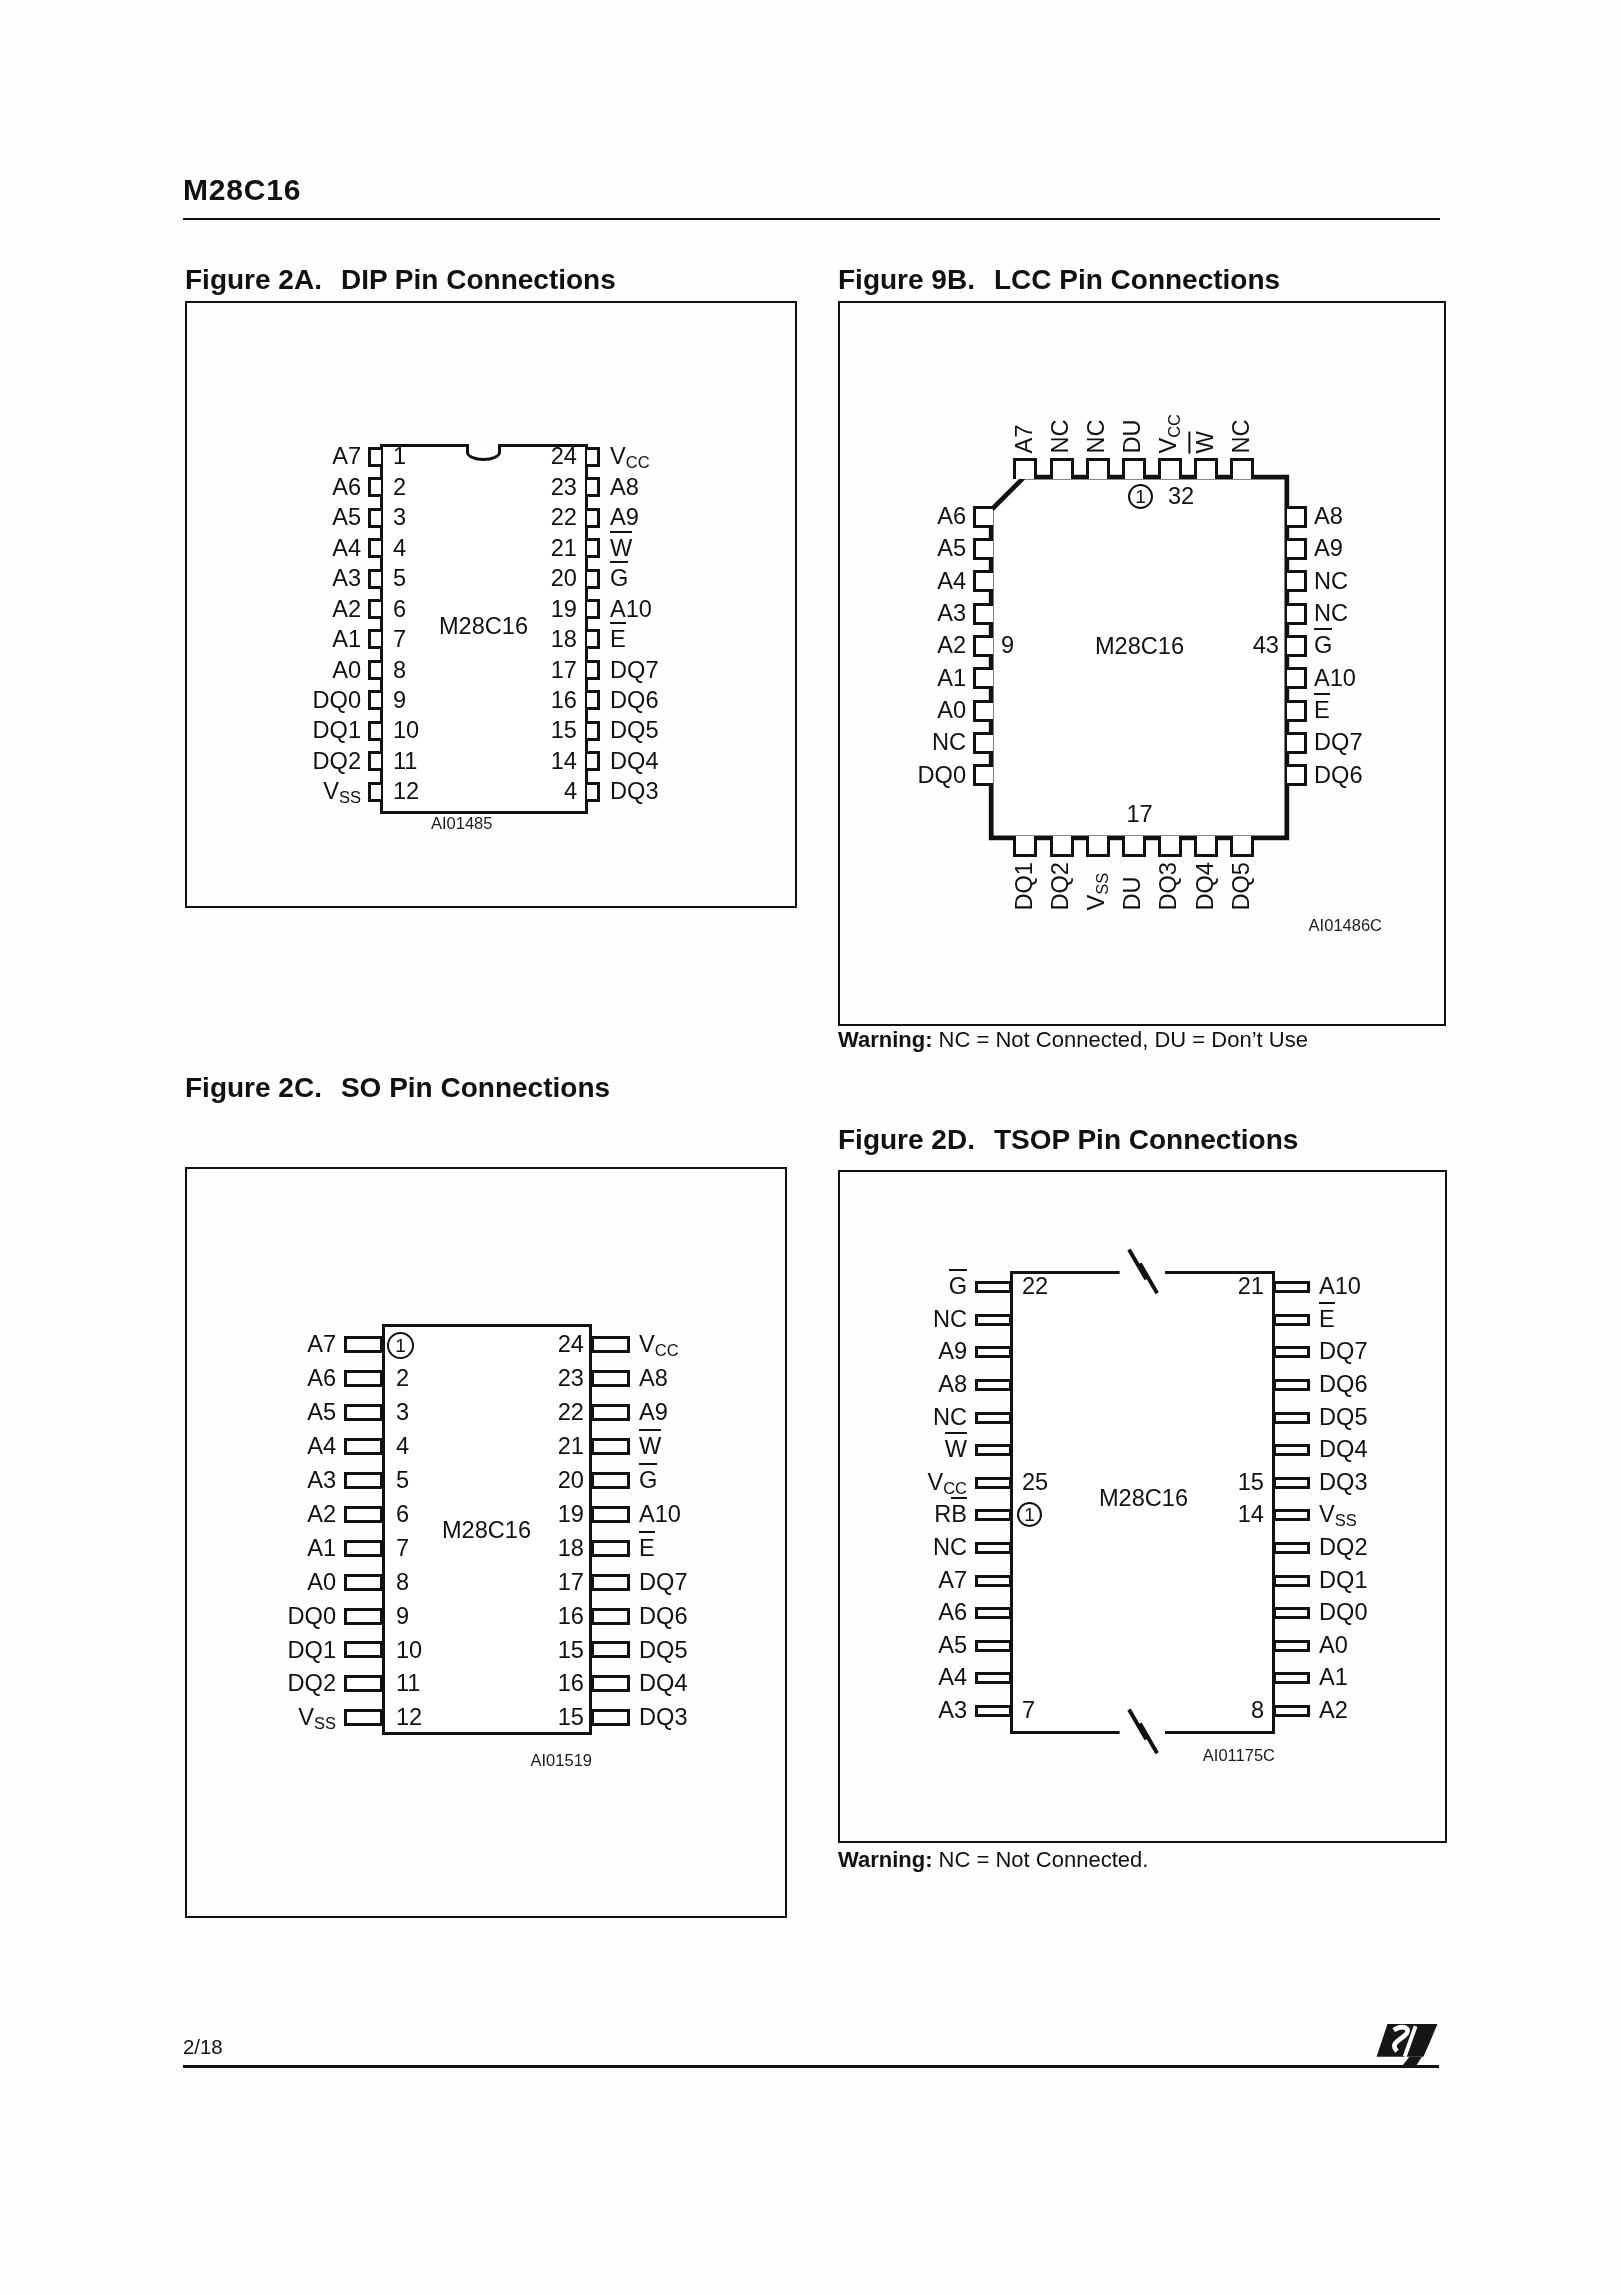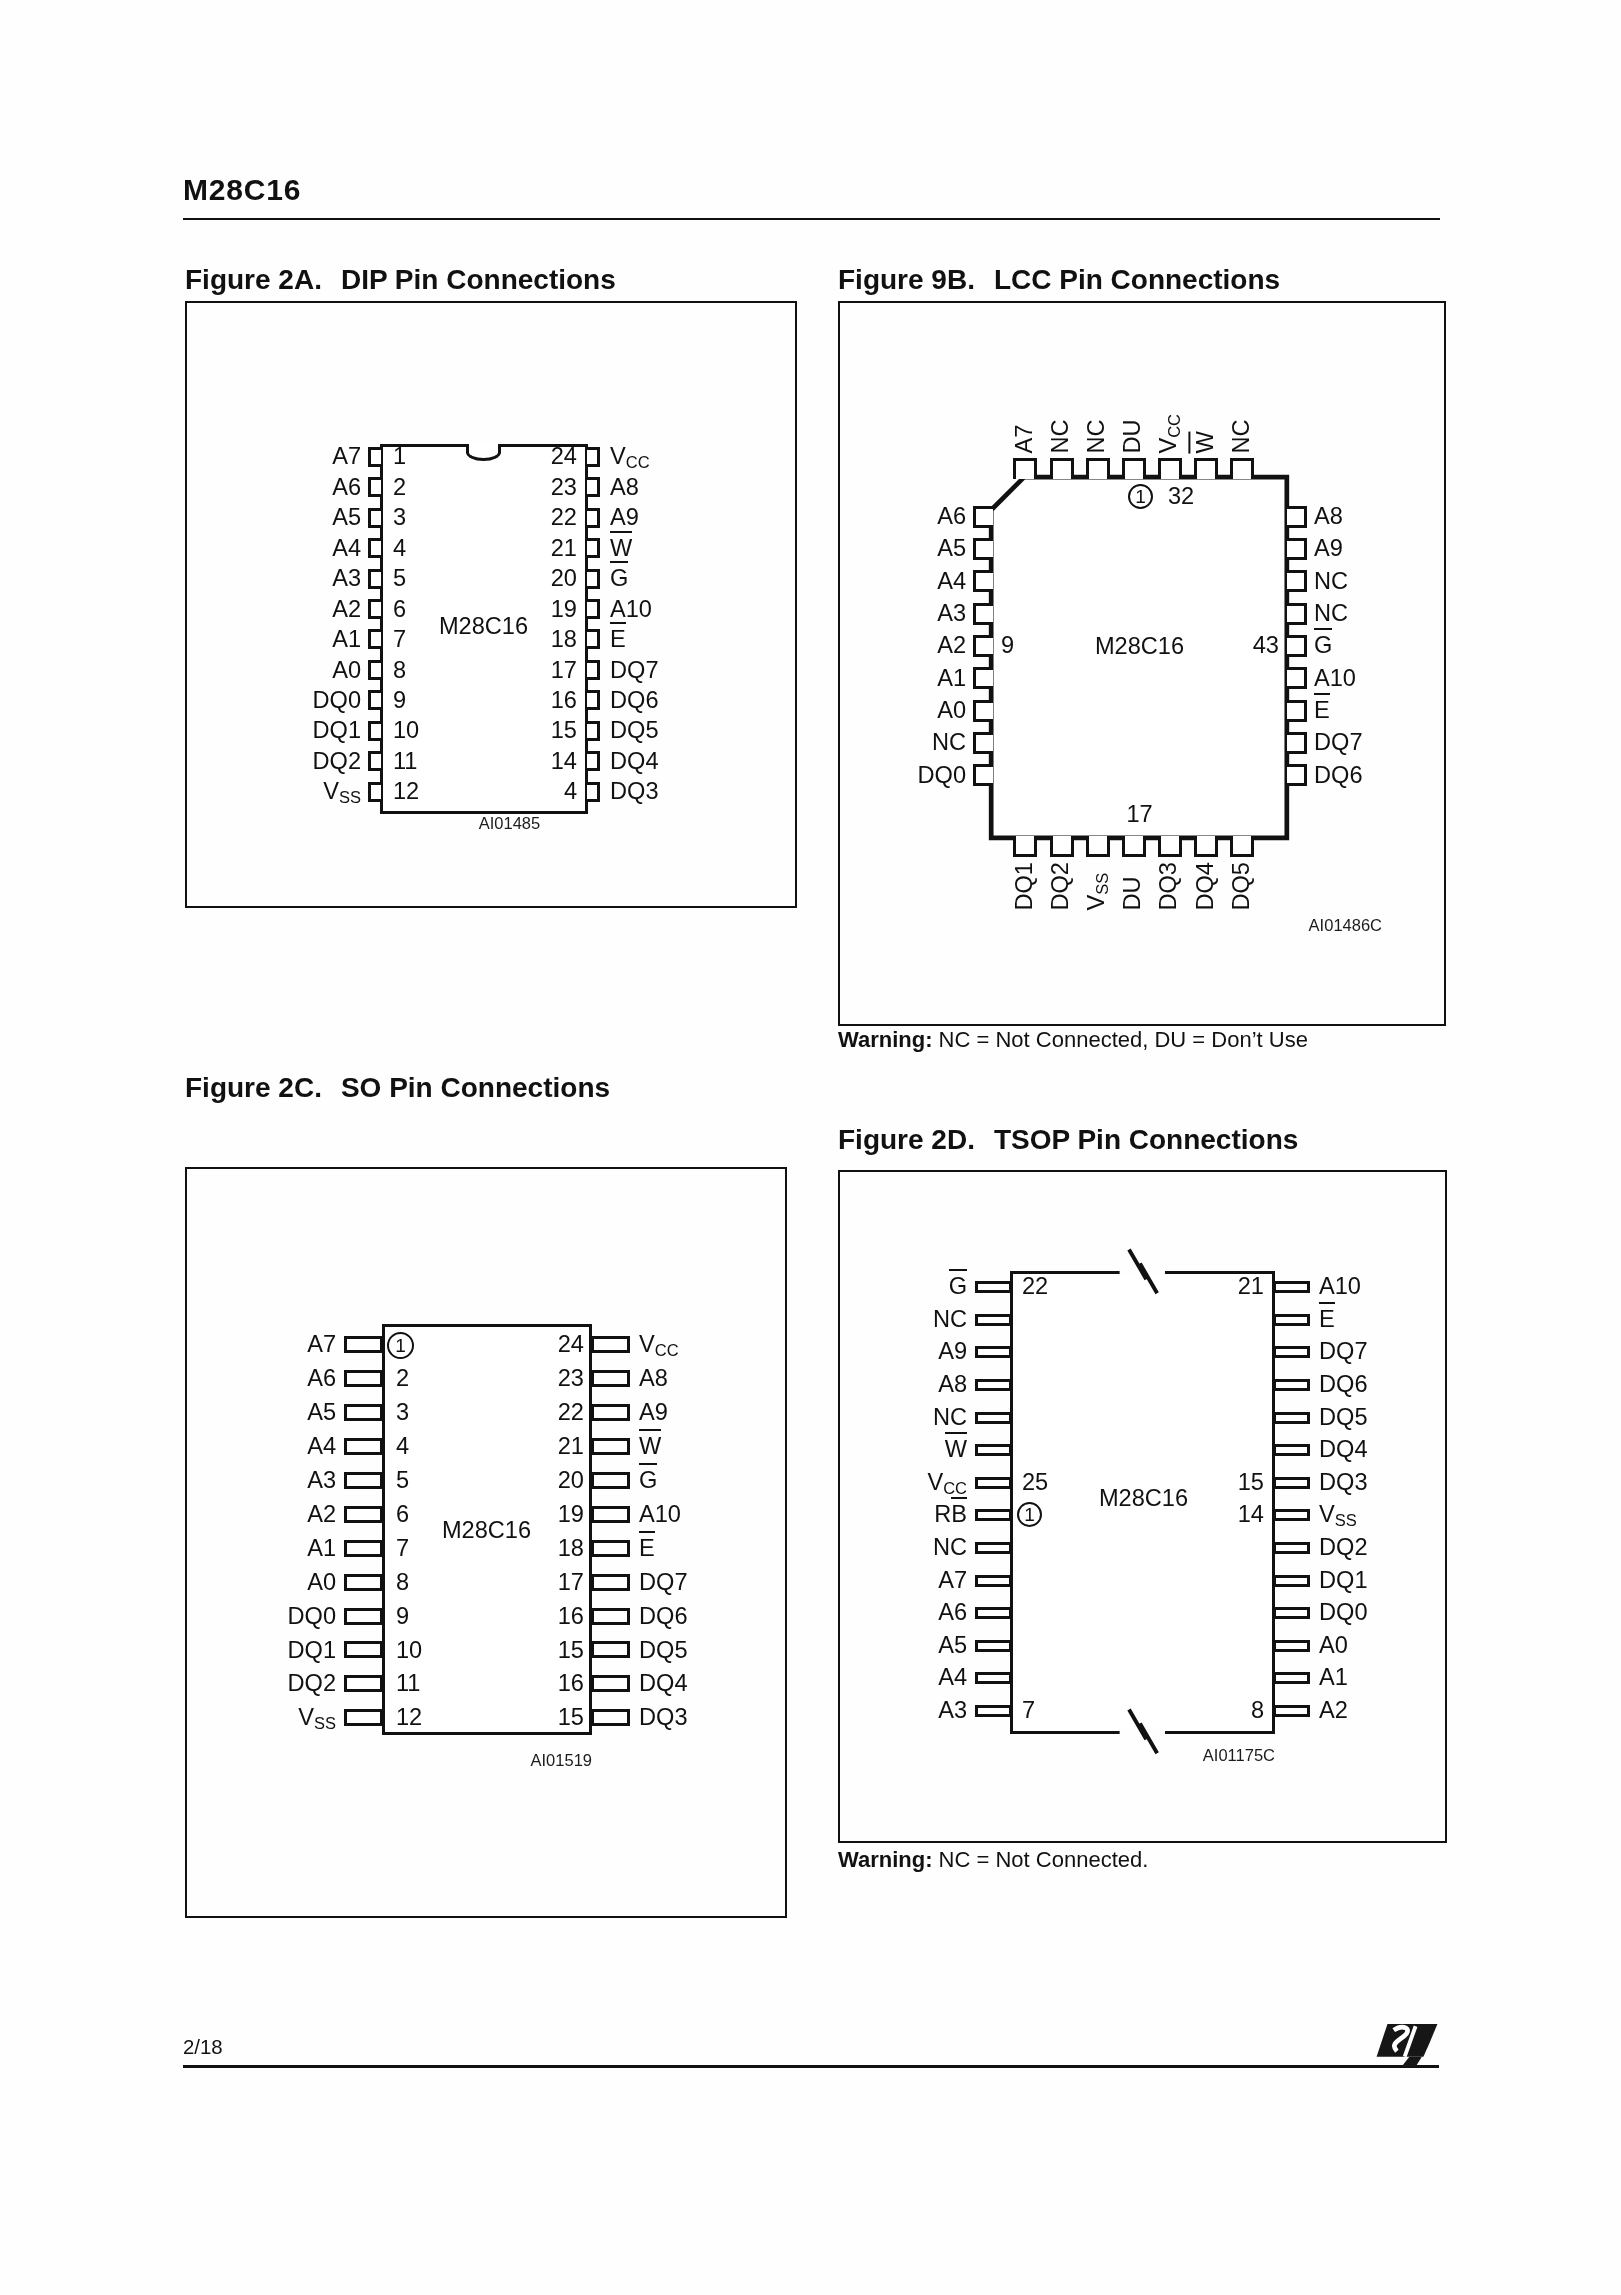--- a/index.html
+++ b/index.html
@@ -120,21 +120,21 @@
       <div class="num" style="left: 296px; top: 415px; width: 94px; text-align: right;">15</div>
       <div class="stub no-l" style="left: 400px; top: 418px; width: 13.3px; height: 20.4px;"></div>
       <div class="lbl" style="left: 423px; top: 415px;"><span>DQ5</span></div>
       <div class="num" style="left: 296px; top: 446px; width: 94px; text-align: right;">14</div>
       <div class="stub no-l" style="left: 400px; top: 448px; width: 13.3px; height: 20.4px;"></div>
       <div class="lbl" style="left: 423px; top: 446px;"><span>DQ4</span></div>
       <div class="num" style="left: 296px; top: 476px; width: 94px; text-align: right;">4</div>
       <div class="stub no-l" style="left: 400px; top: 479px; width: 13.3px; height: 20.4px;"></div>
       <div class="lbl" style="left: 423px; top: 476px;"><span>DQ3</span></div>
       <div class="num" style="left: 218px; top: 311px; width: 157px; text-align: center;">M28C16</div>
-      <div class="ref" style="left: 244px; top: 512px; width: 157px; text-align: center;">AI01485</div>
+      <div class="ref" style="left: 244px; top: 512px; width: 157px; text-align: left;">AI01485</div>
     </div>
   <div class="box" id="box-lcc" style="left:838px;top:301px;width:604px;height:721px;">
       <svg width="302" height="367" style="position: absolute; left: 148px; top: 171px;" viewBox="0 0 385 468">
         <polygon points="46,4 381,4 381,464 4,464 4,46" fill="#fff" stroke="#111" stroke-width="6"></polygon>
       </svg>
       <div class="stub no-b" style="left: 173px; top: 155px; width: 23.6px; height: 21px;"></div>
       <div class="vlabel" style="left: 197px; top: 127px;"><span>A7</span></div>
       <div class="stub no-b" style="left: 210px; top: 155px; width: 23.6px; height: 21px;"></div>
       <div class="vlabel" style="left: 233px; top: 127px;"><span>NC</span></div>
       <div class="stub no-b" style="left: 246px; top: 155px; width: 23.6px; height: 21px;"></div>

